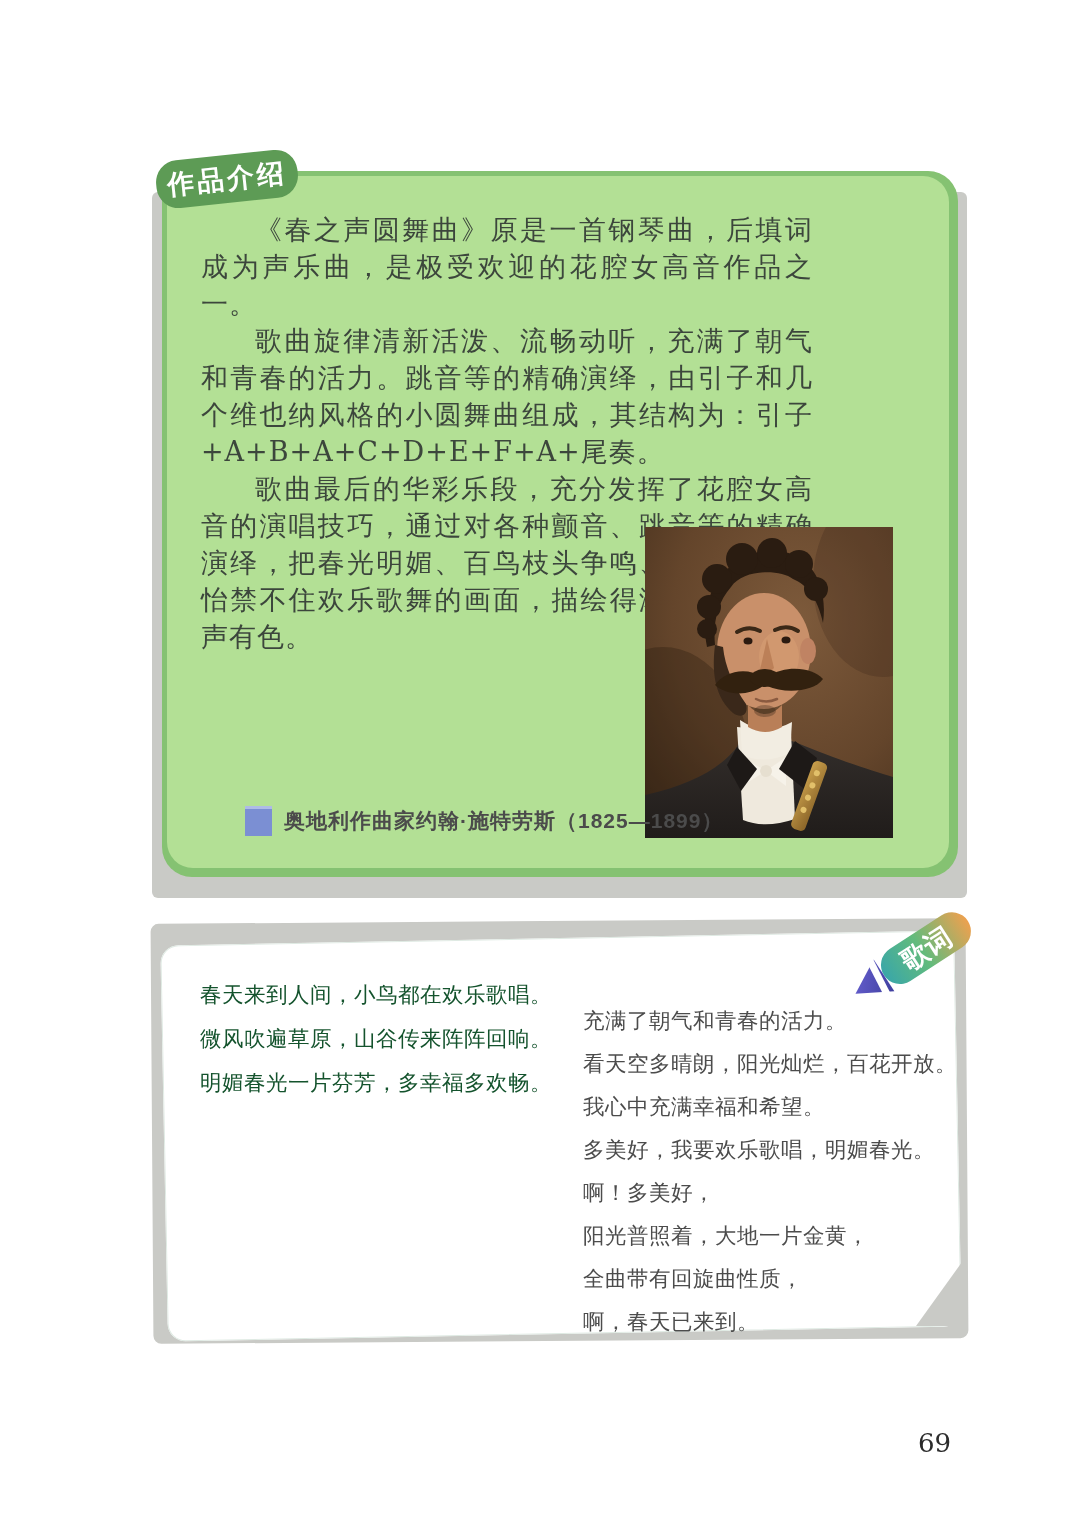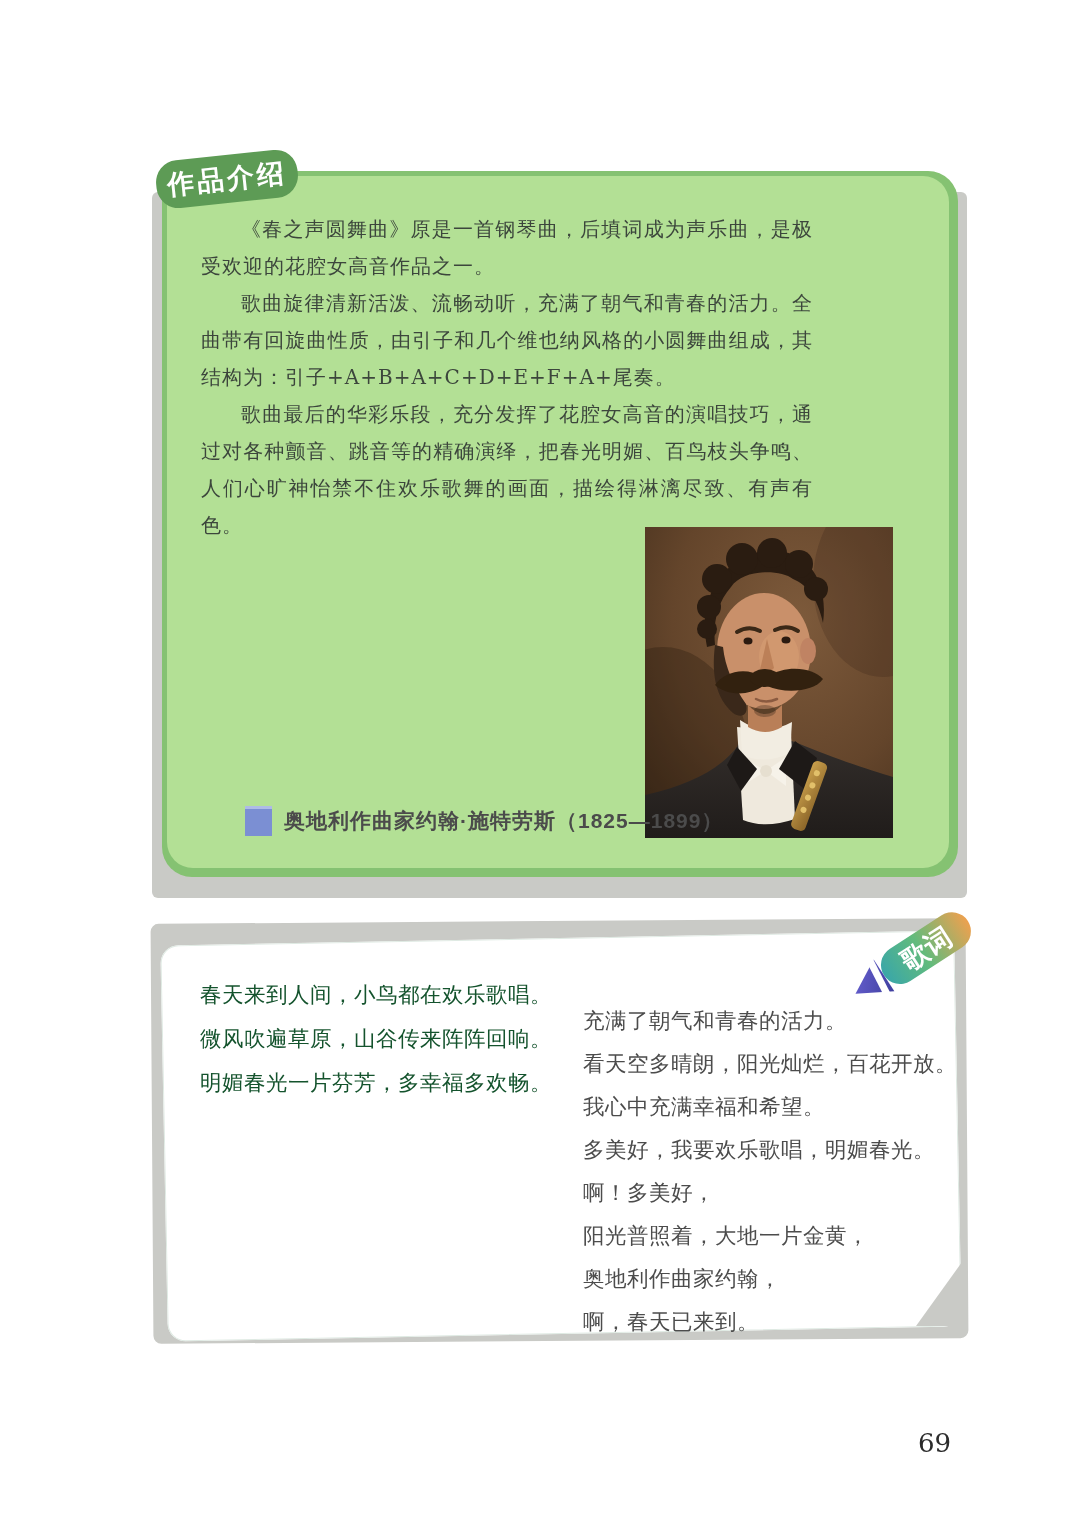--- a/index.html
+++ b/index.html
@@ -12,21 +12,21 @@
   .intro-shadow{position:absolute;left:162px;top:171px;width:796px;height:706px;
               background:#85c272;border-radius:30px;}
   .intro-card{position:absolute;left:167px;top:176px;width:782px;height:692px;
               background:#b3e095;border-radius:26px;}
   .intro-tab{position:absolute;left:156px;top:155px;width:142px;height:48px;
              background:#5d9b55;border-radius:22px;transform:rotate(-6deg);
              display:flex;align-items:center;justify-content:center;
              color:#ffffff;font-size:27px;font-weight:bold;letter-spacing:3px;}
   .intro-text{position:absolute;left:201px;top:211px;width:612px;
               font-family:"DejaVu Serif","Liberation Serif",serif;
-              font-size:20px;line-height:37px;color:#3c463c;
+              font-size:27px;line-height:37px;color:#3c463c;
               text-align:justify;text-justify:inter-ideograph;letter-spacing:1px;}
   .intro-text p{margin:0;text-indent:2em;}
 
   .portrait{position:absolute;left:645px;top:527px;width:248px;height:311px;}
 
   .caption{position:absolute;left:245px;top:806px;display:flex;align-items:center;text-align:center;}
   .caption-bullet{width:27px;height:27px;background:#7b8fd3;border-top:3px solid #aebbe6;
                   margin-right:12px;flex:0 0 auto;}
   .caption-text{font-size:21px;font-weight:bold;color:#4b4b4b;letter-spacing:1px;}
 
@@ -59,21 +59,21 @@
   <div class="intro-gray"></div>
   <div class="intro-shadow"></div>
   <div class="intro-card"></div>
 
   <div class="intro-tab">
     <span>作品介绍</span>
   </div>
 
   <div class="intro-text">
     <p>《春之声圆舞曲》原是一首钢琴曲，后填词成为声乐曲，是极受欢迎的花腔女高音作品之一。</p>
-    <p>歌曲旋律清新活泼、流畅动听，充满了朝气和青春的活力。全曲带有回旋曲性质，由引子和几个维也纳风格的小圆舞曲组成，其结构为：引子+A+B+A+C+D+E+F+A+尾奏。</p>
+    <p>歌曲旋律清新活泼、流畅动听，充满了朝气和青春的活力。跳音等的精确演绎，由引子和几个维也纳风格的小圆舞曲组成，其结构为：引子+A+B+A+C+D+E+F+A+尾奏。</p>
     <p>歌曲最后的华彩乐段，充分发挥了花腔女高音的演唱技巧，通过对各种颤音、跳音等的精确演绎，把春光明媚、百鸟枝头争鸣、人们心旷神怡禁不住欢乐歌舞的画面，描绘得淋漓尽致、有声有色。</p>
   </div>
 
   <svg class="portrait" viewBox="0 0 248 311" xmlns="http://www.w3.org/2000/svg">
     <defs>
       <radialGradient id="bgG" cx="0.62" cy="0.30" r="0.85">
         <stop offset="0" stop-color="#7d5a3b"></stop>
         <stop offset="0.6" stop-color="#64452b"></stop>
         <stop offset="1" stop-color="#46301d"></stop>
       </radialGradient>
@@ -175,19 +175,19 @@
     <div>明媚春光一片芬芳，多幸福多欢畅。</div>
   </div>
 
   <div class="lyr-right">
     <div>充满了朝气和青春的活力。</div>
     <div>看天空多晴朗，阳光灿烂，百花开放。</div>
     <div>我心中充满幸福和希望。</div>
     <div>多美好，我要欢乐歌唱，明媚春光。</div>
     <div>啊！多美好，</div>
     <div>阳光普照着，大地一片金黄，</div>
-    <div>奥地利作曲家约翰，</div>
+    <div>全曲带有回旋曲性质，</div>
     <div>啊，春天已来到。</div>
   </div>
 
   <div class="page-num">69</div>
 
 </div>
 
 </body></html>

